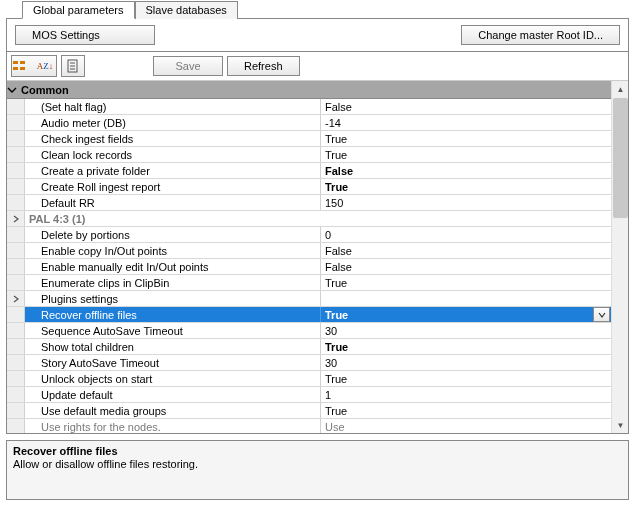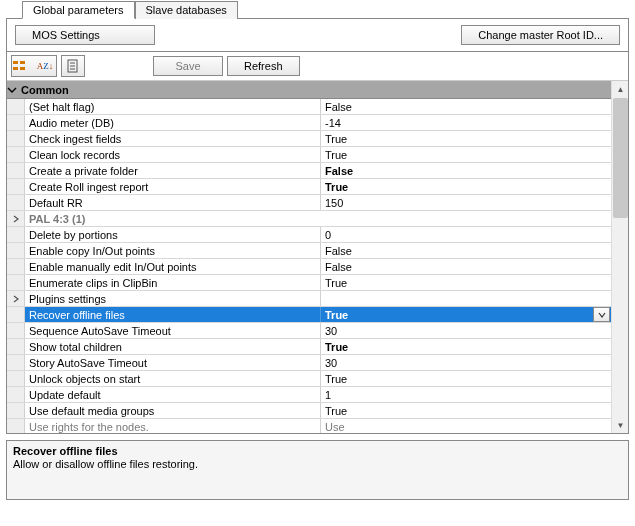--- a/index.html
+++ b/index.html
@@ -128,21 +128,21 @@
     height: 100%;
     border-right: 1px solid #d0d0d0;
     display:flex;
     align-items:center;
     justify-content:center;
     font-size:10px;
     color:#555;
   }
   .row .lbl {
     flex: 0 0 296px;
-    padding-left: 4px;
+    padding-left: 16px;
     border-right: 1px solid #d0d0d0;
     height:100%;
     display:flex;
     align-items:center;
     overflow:hidden;
     white-space:nowrap;
   }
   .row .val {
     flex: 1;
     padding-left: 4px;

